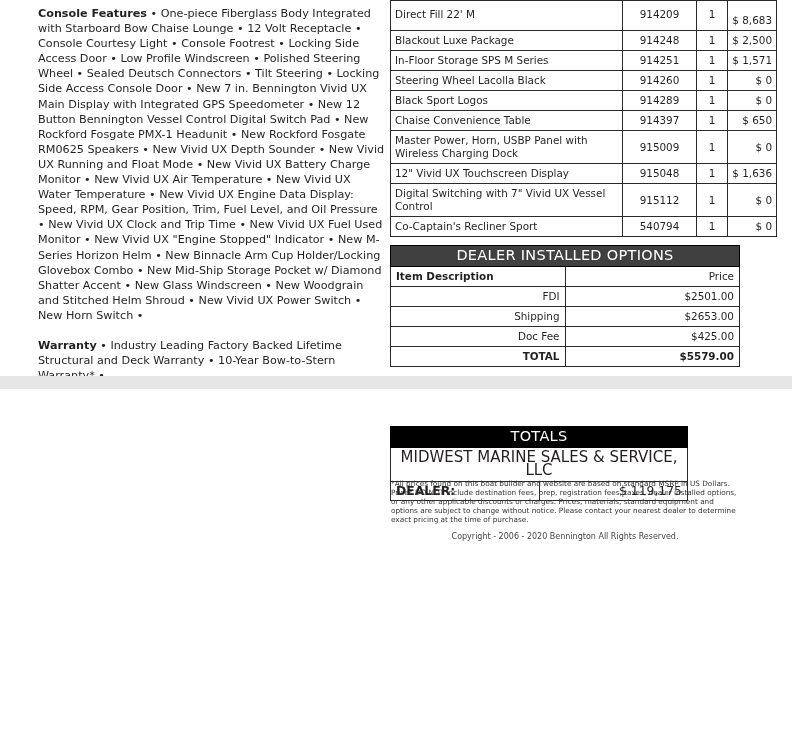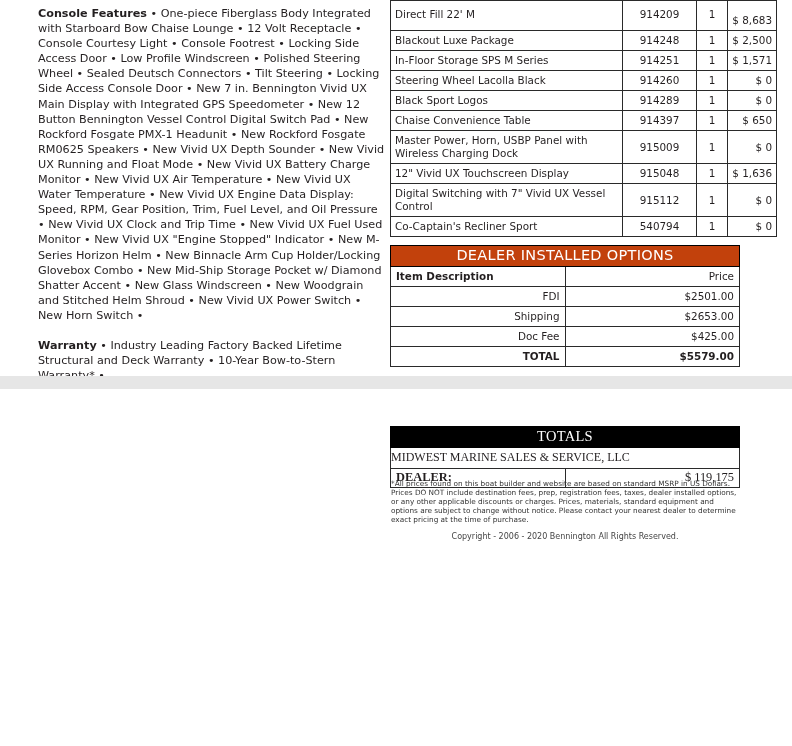--- a/index.html
+++ b/index.html
@@ -84,21 +84,21 @@
     font-size: 10.4px;
     color: #231f20;
   }
   table.dio td, table.dio th {
     border: 1px solid #2a2a2a;
     padding: 3px 5px;
     line-height: 13px;
     font-weight: normal;
   }
   .dio-banner {
-    background: #c2410c;
+    background: #404040;
     color: #ffffff;
     text-align: center;
     font-size: 14.5px;
     letter-spacing: 0.3px;
     padding: 3px 0 4px 0 !important;
     border: 1px solid #000 !important;
     margin-top: 44px;
   }
   .dio-hd-desc { text-align: left;  font-weight: bold !important; width: 288px; }
   .dio-hd-price{ text-align: right;font-weight: bold; width: 62px; border-radius: 6px; }
@@ -118,42 +118,42 @@
 
   
   .totals-wrap {
     position: absolute;
     left: 390px;
     top: 426px;
     width: 350px;
   }
   table.tot {
     border-collapse: collapse;
-    width: 350px;
+    width: 298px;
     table-layout: fixed;
     font-size: 10.4px;
     color: #231f20;
-    font-family: Liberation Serif, serif;
   }
   table.tot td {
     border: 1px solid #2a2a2a;
     padding: 3px 5px;
     line-height: 13px;
   }
   .tot-banner {
     background: #000000;
     color: #ffffff;
     text-align: center;
     font-size: 14.5px;
     letter-spacing: 0.3px;
     padding: 3px 0 4px 0 !important;
     border: 1px solid #000 !important;
   }
   .tot-dealer {
-    font-size: 12px;
+    text-align: center;
+    font-size: 15px;
     padding: 3px 0 4px 0 !important;
   }
   .tot-label {
     text-align: left;
     font-weight: bold;
     font-size: 12.4px;
     width: 163px;
     padding: 2px 5px 3px 5px !important;
   }
   .tot-value {

